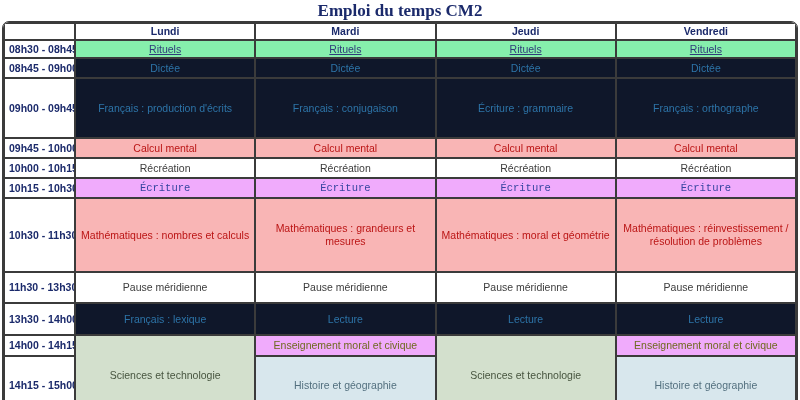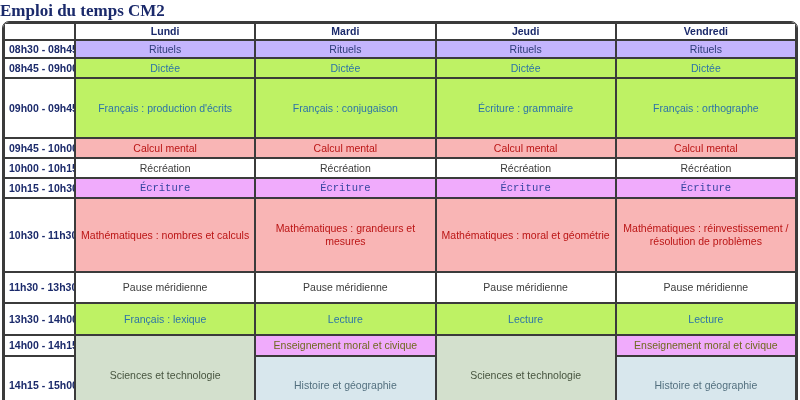--- a/index.html
+++ b/index.html
@@ -1,20 +1,21 @@
 <!DOCTYPE html>
 <html><head>
 <meta charset="utf-8">
 <style>
   html,body{margin:0;padding:0;}
   body{
     width:800px;height:400px;overflow:hidden;background:#ffffff;
     font-family:"Liberation Sans",sans-serif;
   }
   .page-title{
+    text-align:center;
     font-family:"Liberation Serif",serif;
     font-weight:bold;
     font-size:17px;
     color:#1b2a6b;
     line-height:20px;
     height:20px;
     margin:1px 0 0 0;
   }
   .table-wrap{
     margin:0 2px;
@@ -32,22 +33,22 @@
     border:2px solid #3b3b3b;
     padding:1px 4px;
     text-align:center;
     vertical-align:middle;
     font-size:10.5px;
     line-height:1.25;
     overflow:hidden;
   }
   tr.hdr th{height:12px;background:#ffffff;color:#1b2a6b;font-weight:bold;}
   th.time{background:#ffffff;color:#1b2a6b;font-weight:bold;white-space:nowrap;}
-  .c-ritual {background:#c4b5fd;color:#2f3d7a;}
-  .c-blue   {background:#bef264;color:#2d74a8;}
+  .c-ritual {background:#86efac;color:#2f3d7a;text-decoration:underline;}
+  .c-blue   {background:#0f172a;color:#2d74a8;}
   .c-red    {background:#f9b5b5;color:#bb1515;}
   .c-plain  {background:#ffffff;color:#3c3c3c;border-radius:8px;}
   .c-ecrit  {background:#f0abfc;color:#3544a0;font-family:Liberation Mono, monospace;}
   .c-green  {background:#d3e0cd;color:#47553f;}
   .c-yellow {background:#f0abfc;color:#6e6a1e;}
   .c-hist   {background:#d8e7ed;color:#53707f;}
   tr.r-s  td,tr.r-s  th{height:14px;}
   tr.r-m  td,tr.r-m  th{height:16px;}
   tr.r-fr td,tr.r-fr th{height:56px;}
   tr.r-math td,tr.r-math th{height:70px;}

